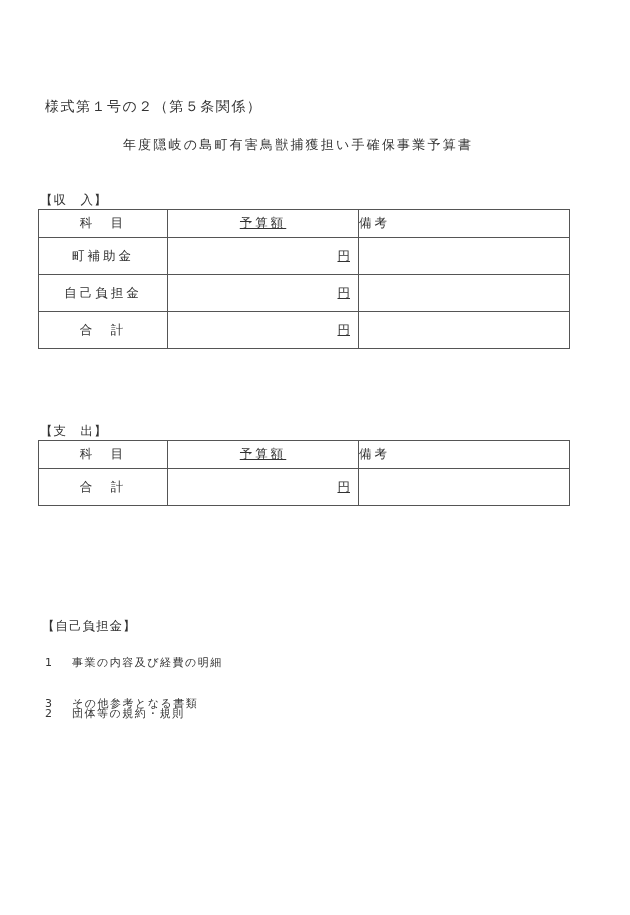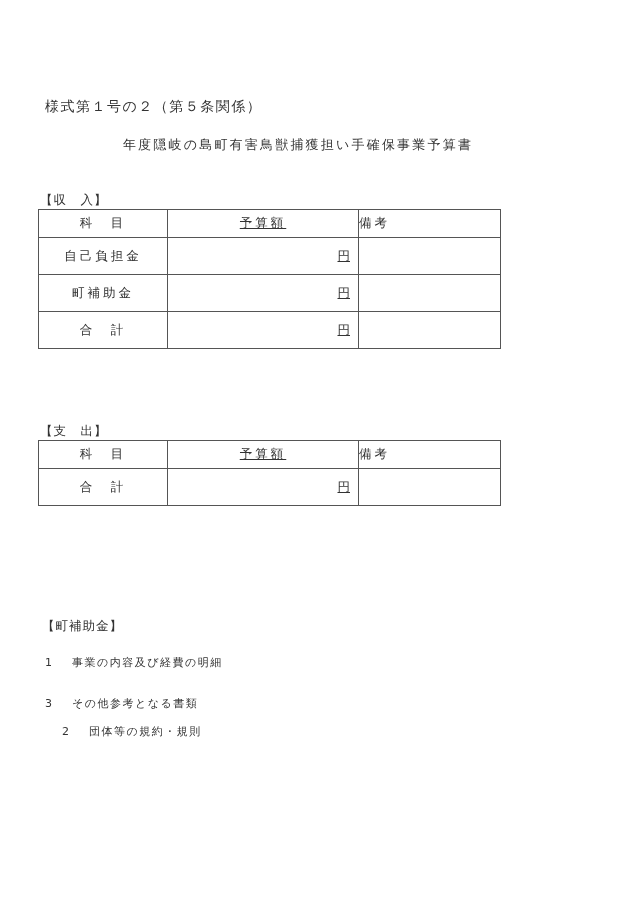--- a/index.html
+++ b/index.html
@@ -2,21 +2,21 @@
 <html><head>
   <meta charset="utf-8">
   <style>
     html, body { margin: 0; padding: 0; background: #ffffff; }
     body { width: 630px; height: 915px; position: relative; overflow: hidden;
       font-family: "DejaVu Sans", "Liberation Sans", sans-serif; color: #333; }
     .abs { position: absolute; white-space: nowrap; }
     .form-no { left: 45px; top: 98px; font-size: 14px; letter-spacing: 1.5px; }
     .title { left: 0; width: 596px; text-align: center; top: 136px; font-size: 13px; letter-spacing: 2.2px; }
     .sec-label { font-size: 12.5px; letter-spacing: 1px; }
-    table.budget { position: absolute; left: 38px; width: 463px; border-collapse: collapse; table-layout: fixed; }
+    table.budget { position: absolute; left: 38px; width: 532px; border-collapse: collapse; table-layout: fixed; }
     table.budget td, table.budget th { border: 1px solid #555; font-weight: normal; font-size: 12.5px; padding: 0; }
     table.budget th { height: 27px; letter-spacing: 3px; }
     .c1 { width: 128px; text-align: center; letter-spacing: 3px; }
     .c2 { width: 190px; text-align: right; text-decoration: underline; }
     .c2 span { padding-right: 8px; }
     .c3 { text-align: left; margin-left: 34px; }
     .row37 td { height: 36px; }
     .row73 td { height: 73px; }
     .attach { left: 45px; font-size: 11px; letter-spacing: 1.5px; }
     .attach .num { display: inline-block; width: 27px; }
@@ -29,26 +29,26 @@
 
 <div class="abs sec-label" style="left:40px; top:192px;">【収　入】</div>
 <table class="budget" style="top:209px;">
   <tbody>
       <tr>
     <th class="c1">科　目</th>
     <th class="c2" style="text-align:center">予算額</th>
     <th class="c3">備考</th>
   </tr>
   <tr class="row37">
-    <td class="c1">自己負担金</td>
+    <td class="c1">町補助金</td>
     <td class="c2"><span>円</span></td>
     <td class="c3"></td>
   </tr>
   <tr class="row37">
-    <td class="c1">町補助金</td>
+    <td class="c1">自己負担金</td>
     <td class="c2"><span>円</span></td>
     <td class="c3"></td>
   </tr>
   <tr class="row37">
     <td class="c1">合　計</td>
     <td class="c2"><span>円</span></td>
     <td class="c3"></td>
   </tr>
 </tbody>
   </table>
@@ -62,22 +62,22 @@
     <th class="c3">備考</th>
   </tr>
   <tr class="row37">
     <td class="c1">合　計</td>
     <td class="c2"><span>円</span></td>
     <td class="c3"></td>
   </tr>
 </tbody>
   </table>
 
-<div class="abs sec-label" style="left:42px; top:618px;">【町補助金】</div>
+<div class="abs sec-label" style="left:42px; top:618px;">【自己負担金】</div>
 <div class="abs attach" style="top:655px;">
   <span class="num">1</span><span>事業の内容及び経費の明細</span>
 </div>
-<div class="abs attach" style="top:724px;margin-left:17px;">
+<div class="abs attach" style="top:706px;">
   <span class="num">2</span><span>団体等の規約・規則</span>
 </div>
 <div class="abs attach" style="top:696px;">
   <span class="num">3</span><span>その他参考となる書類</span>
 </div>
 
 </body></html>

